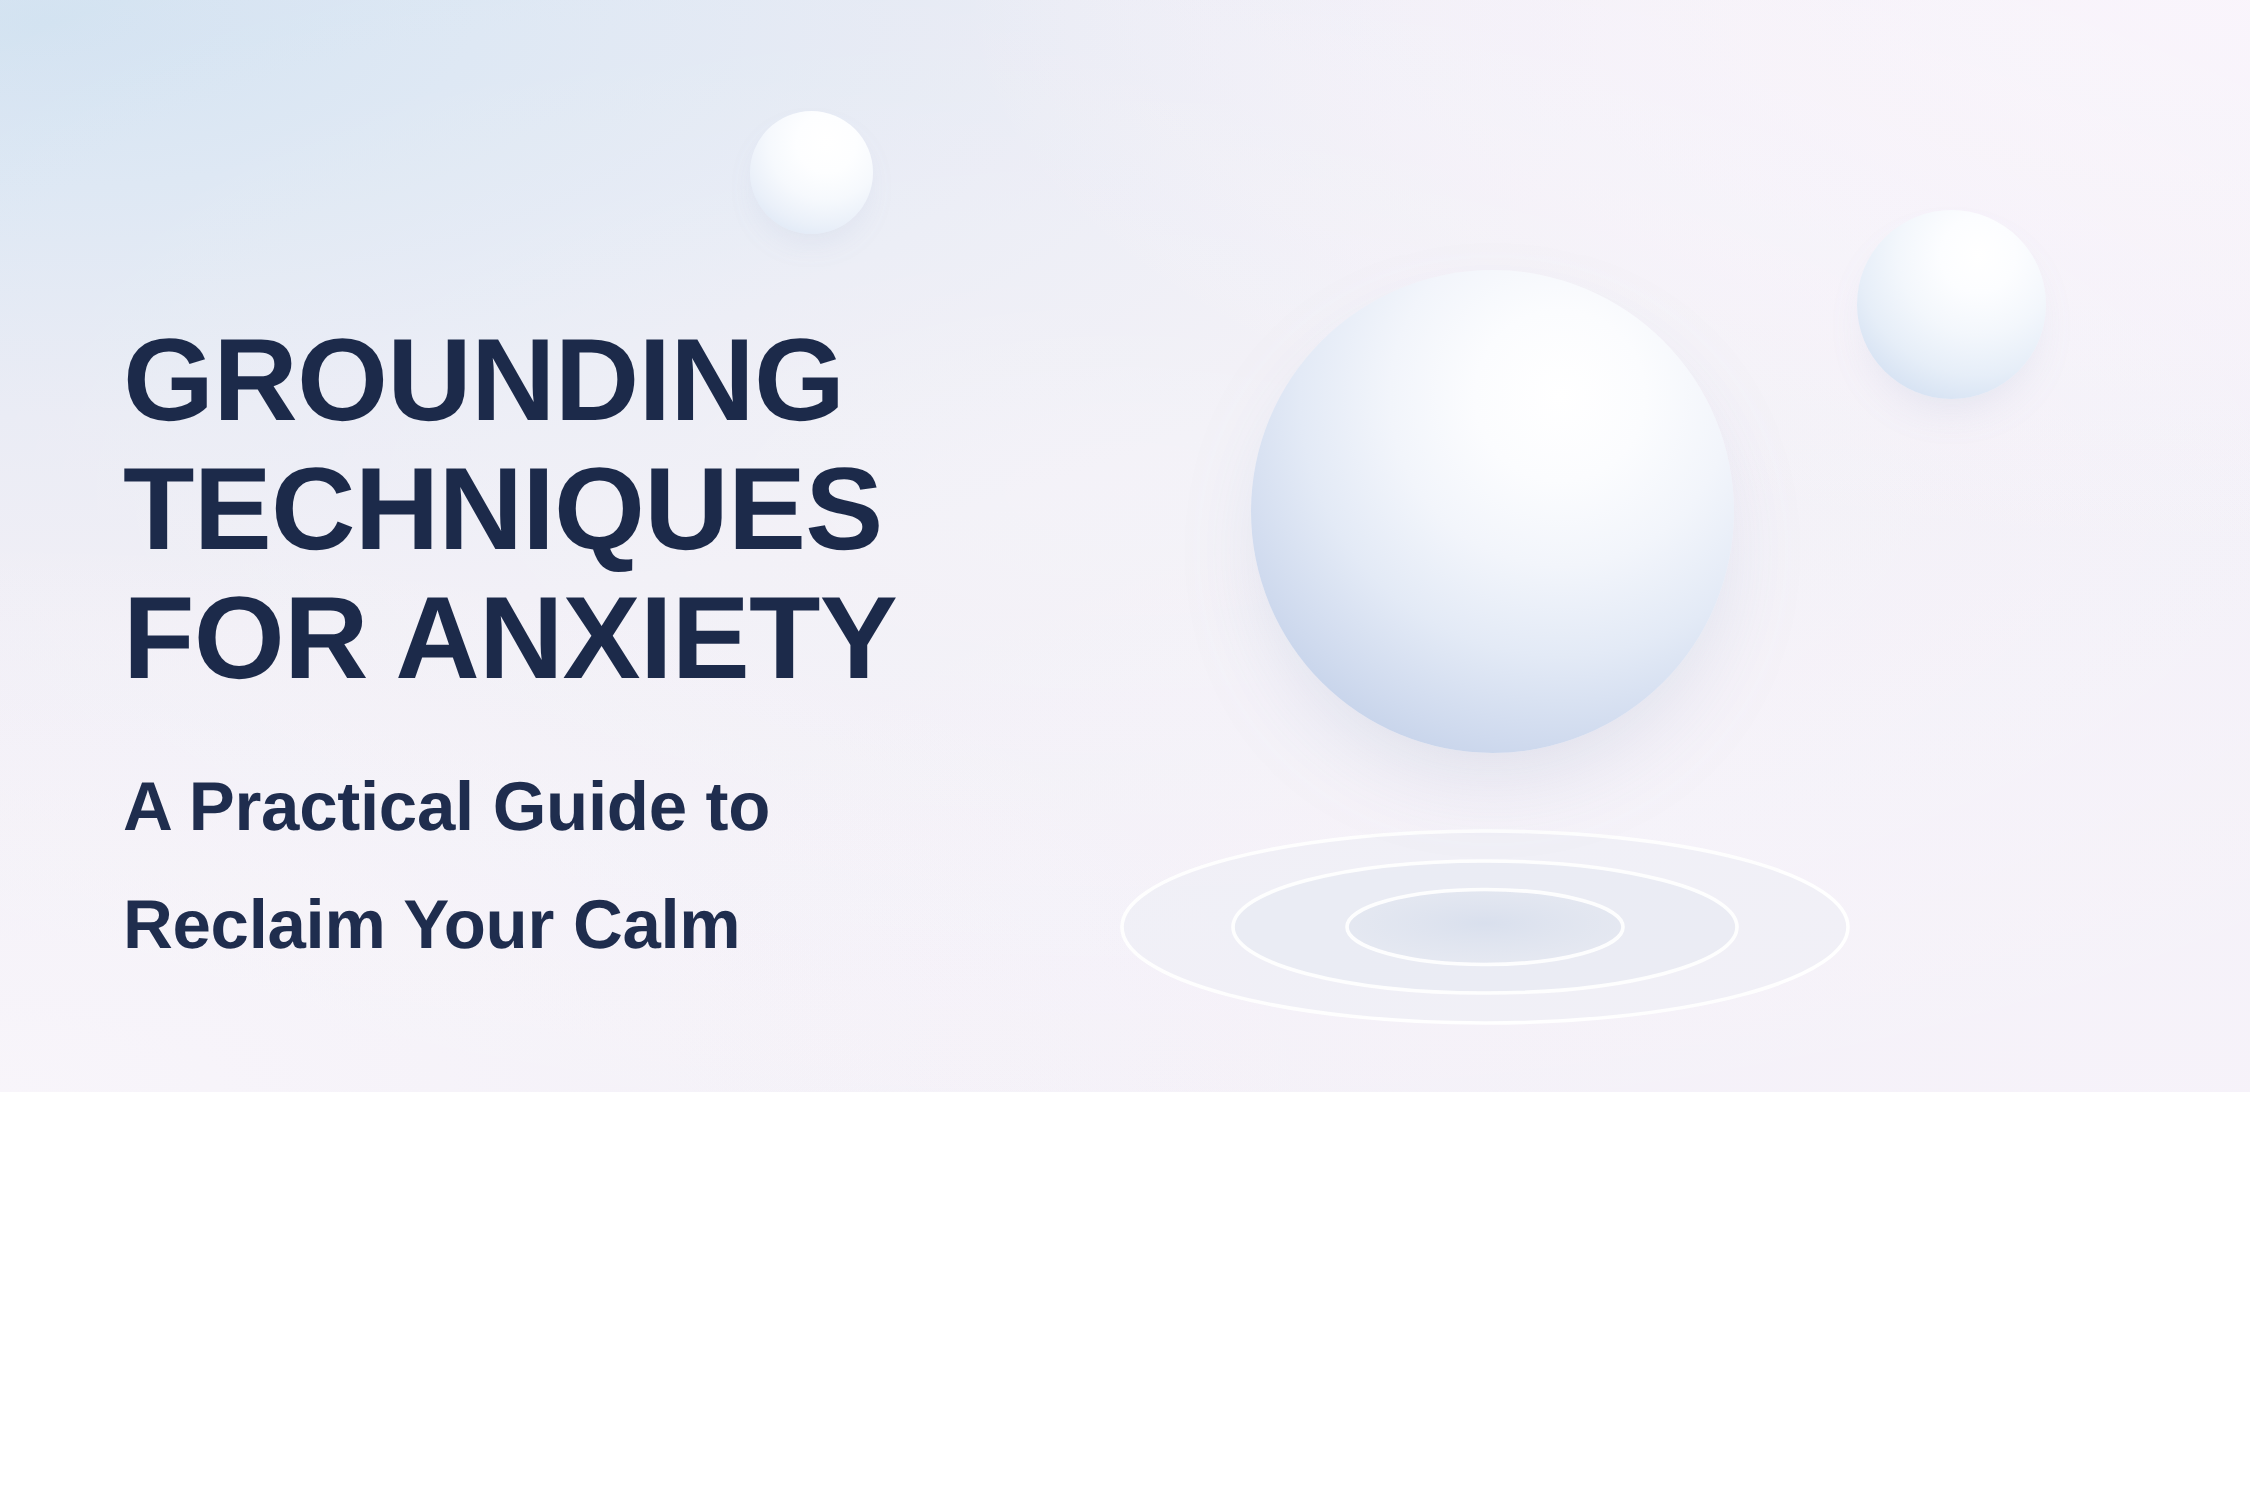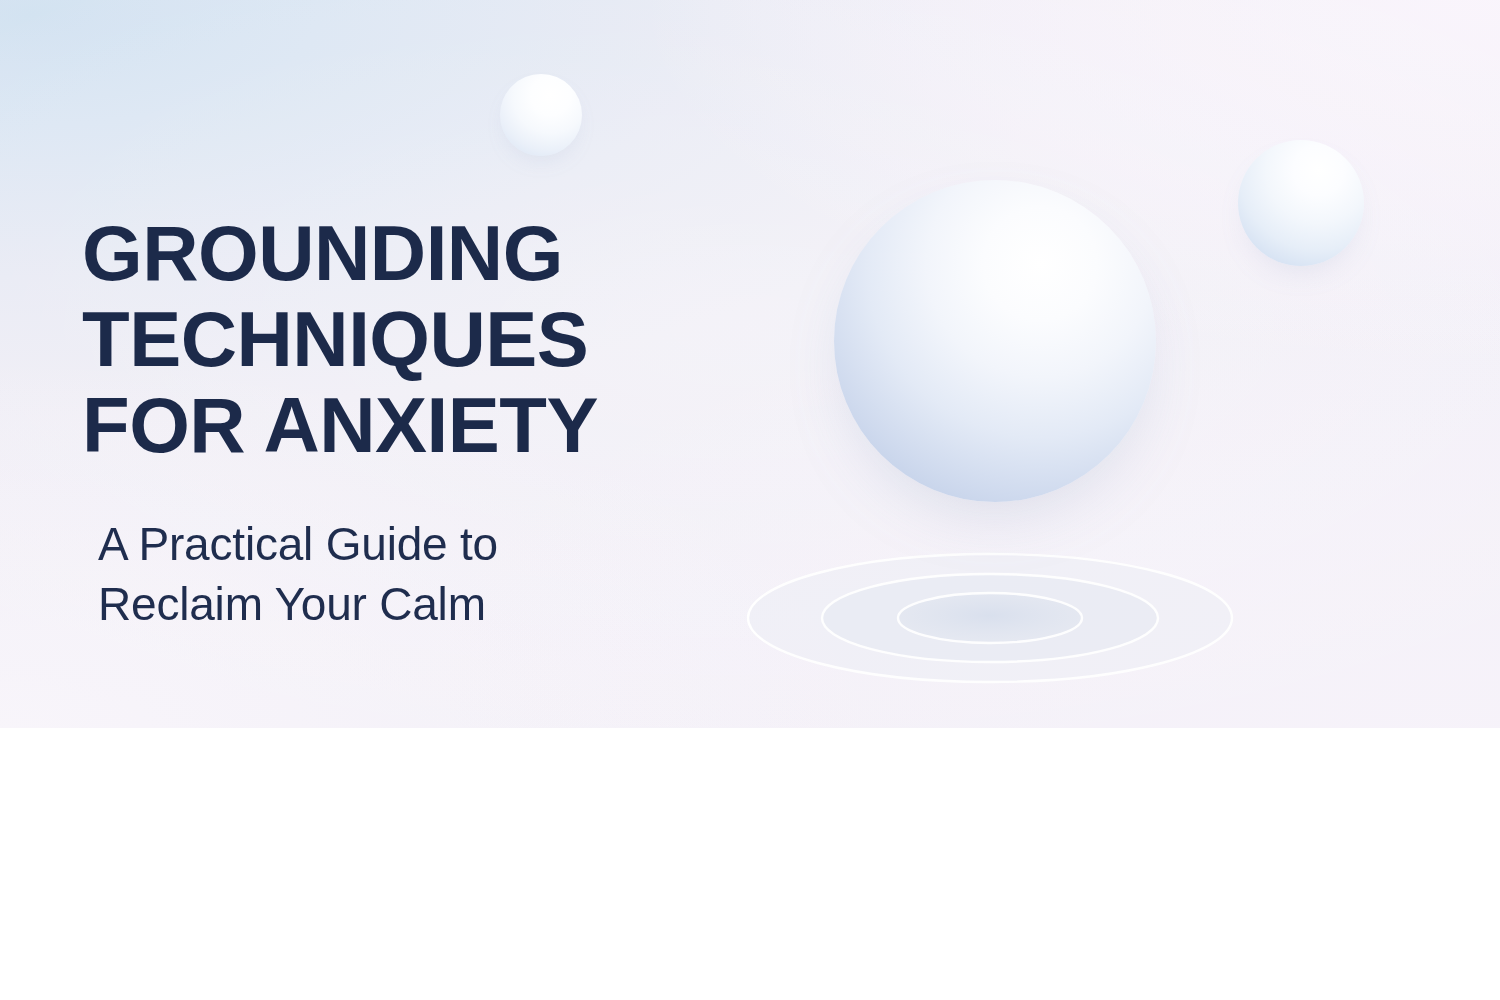--- a/index.html
+++ b/index.html
@@ -93,27 +93,27 @@
     color: #1c2a4a;
     font-family: "Liberation Sans", "DejaVu Sans", sans-serif;
     font-weight: 700;
     font-size: 78px;
     line-height: 86px;
     letter-spacing: -0.5px;
     text-transform: uppercase;
     white-space: pre-line;
   }
   .subhead {
-    margin: 16px;
+    margin: 0;
     padding-top: 30px;
     color: #1f2d4e;
     font-family: "Liberation Sans", "DejaVu Sans", sans-serif;
-    font-weight: 400;
+    font-weight: 700;
     font-size: 46px;
-    line-height: 60px;
+    line-height: 79px;
     letter-spacing: -0.2px;
     white-space: pre-line;
   }
 </style>
 </head>
 <body>
 
 <div id="poster">
 
   <div class="bg-base"></div>

